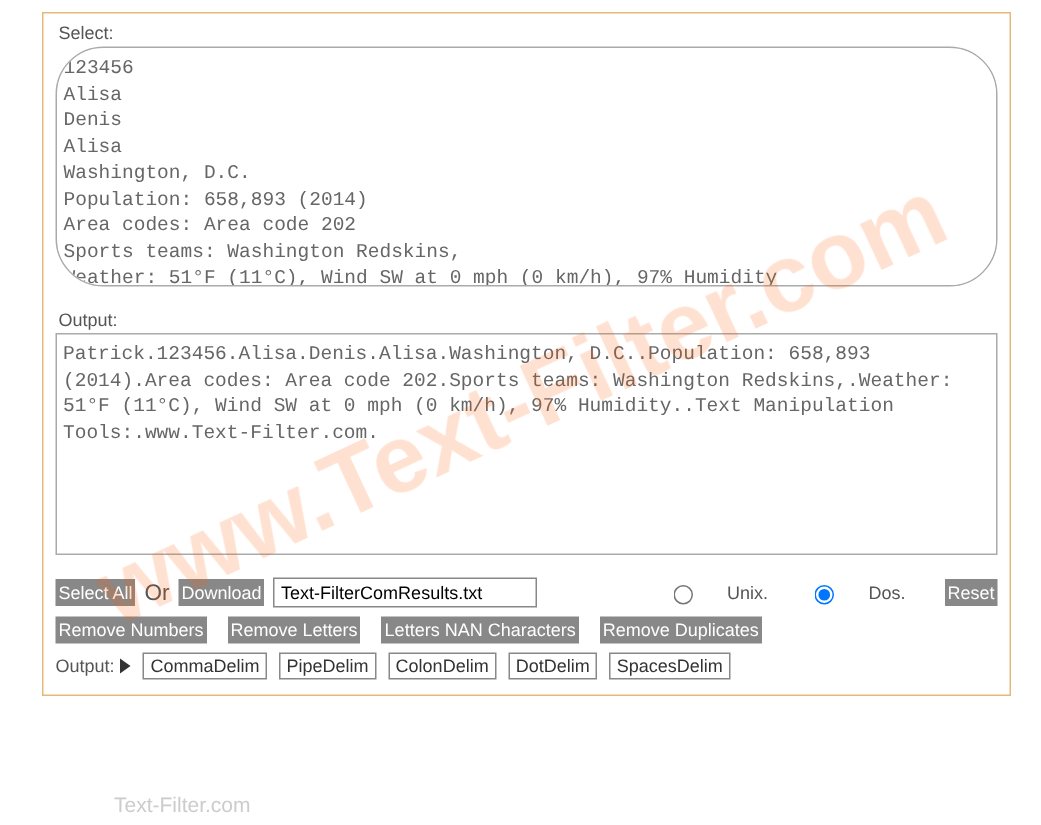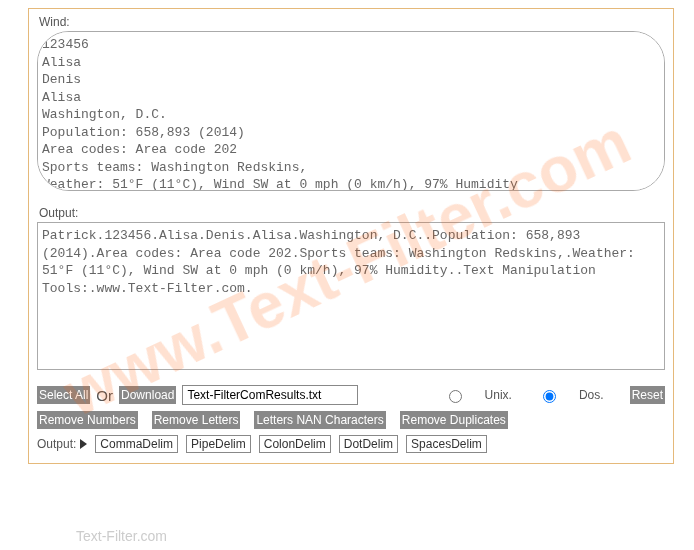--- a/index.html
+++ b/index.html
@@ -115,21 +115,21 @@
   }
 </style>
 </head>
 <body>
 
 <div class="watermark">www.Text-Filter.com</div>
 
 <div class="panel">
 
   <div class="section">
-    <div class="label">Wind:</div>
+    <div class="label">Select:</div>
     <textarea id="input-area" style="">123456
 Alisa
 Denis
 Alisa
 Washington, D.C.
 Population: 658,893 (2014)
 Area codes: Area code 202
 Sports teams: Washington Redskins,
 Weather: 51°F (11°C), Wind SW at 0 mph (0 km/h), 97% Humidity
 

